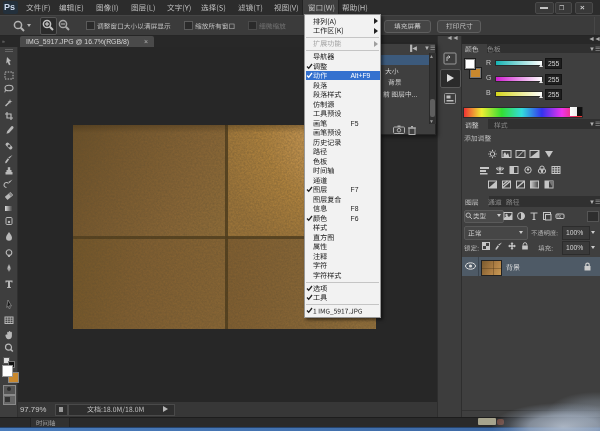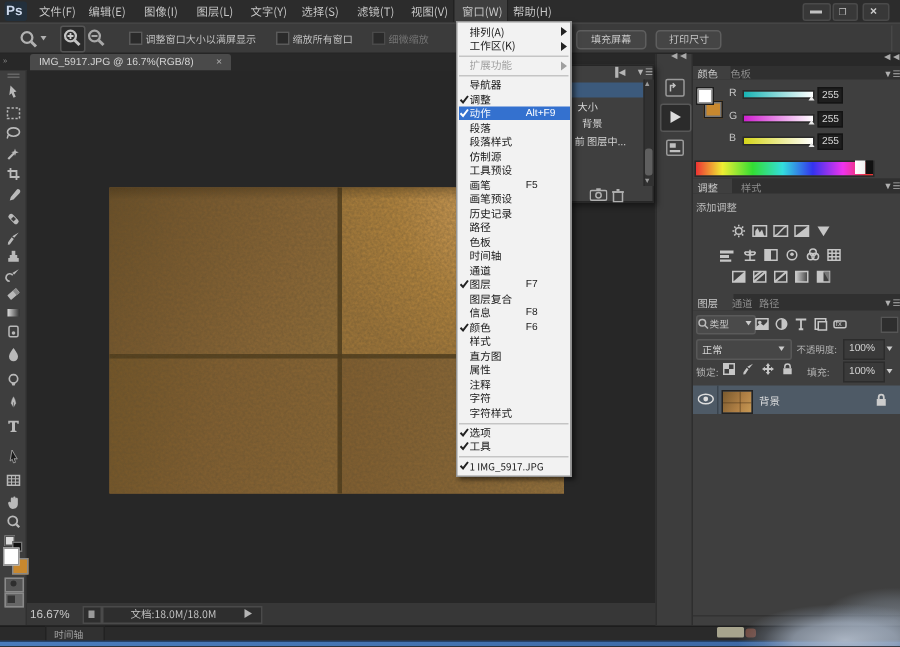--- a/index.html
+++ b/index.html
@@ -450,21 +450,21 @@
     <div style="position:absolute;left:8px;top:361px;width:5px;height:5px;background:#111;border:1px solid #777"></div>
     <div style="position:absolute;left:8px;top:371.5px;width:8.5px;height:9px;background:#c8882e;border:1px solid #888"></div>
     <div style="position:absolute;left:2px;top:364.5px;width:9px;height:10px;background:#fff;border:1px solid #999"></div>
     <div style="position:absolute;left:3px;top:384.5px;width:11px;height:8px;background:#555;border:1px solid #8a8a8a">
       <div style="position:absolute;left:3px;top:1.5px;width:4px;height:4px;border-radius:50%;background:#2e2e2e"></div>
     </div>
     <div style="position:absolute;left:3px;top:394.5px;width:11px;height:8px;background:#666;border:1px solid #8a8a8a">
       <div style="position:absolute;left:1px;top:1px;width:5px;height:5px;background:#333"></div>
     </div>
     <div style="position:absolute;left:18px;top:402px;width:419px;height:15px;background:#373737"></div>
-    <span style="position:absolute;left:20px;top:405px;font:7.8px 'Liberation Sans',sans-serif;color:#c8c8c8">16.67%</span>
+    <span style="position:absolute;left:20px;top:405px;font:7.8px 'Liberation Sans',sans-serif;color:#c8c8c8">97.79%</span>
     <div style="position:absolute;left:55px;top:404px;width:11px;height:10px;background:#2e2e2e;border:1px solid #4a4a4a">
       <div style="position:absolute;left:3px;top:2px;width:4px;height:5px;background:#999"></div>
     </div>
     <div style="position:absolute;left:68px;top:404px;width:105px;height:10px;background:#2e2e2e;border:1px solid #4a4a4a"></div>
     <svg style="position:absolute;left:86.0px;top:405.3px;overflow:visible" width="59.3" height="9.1" fill="#c8c8c8">
       <use href="#g0" transform="translate(1 7) scale(0.007000)"></use>
       <use href="#g51" transform="translate(8 7) scale(0.007000)"></use>
       <use href="#g52" transform="translate(15 7) scale(0.007000)"></use>
       <use href="#g53" transform="translate(16.95 7) scale(0.007000)"></use>
       <use href="#g54" transform="translate(20.83 7) scale(0.007000)"></use>

